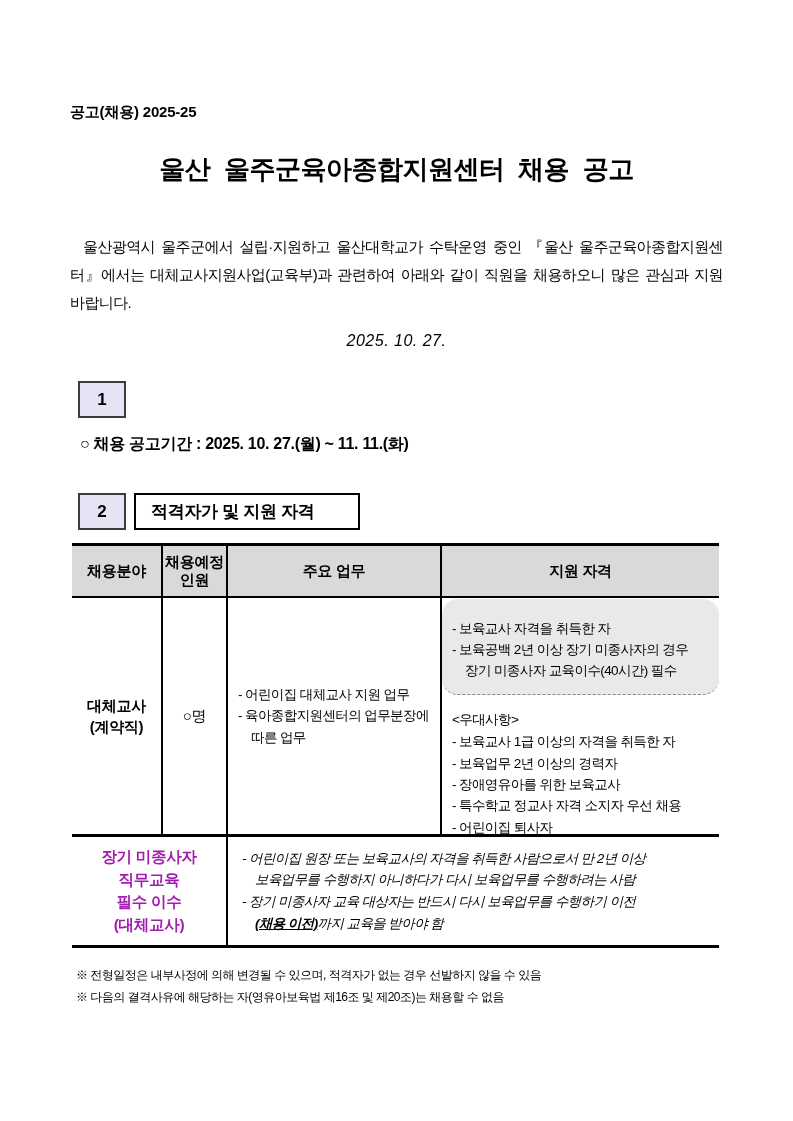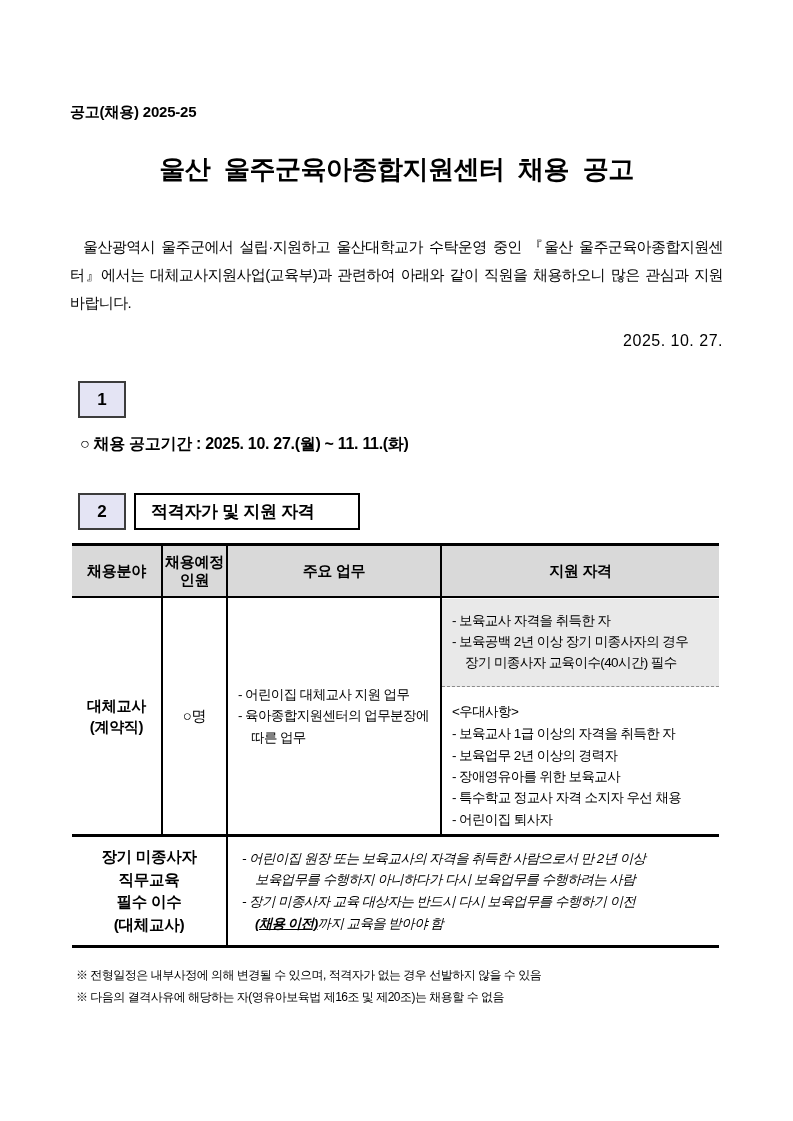--- a/index.html
+++ b/index.html
@@ -7,21 +7,21 @@
     position:relative;width:793px;height:1121px;background:#ffffff;
     font-family:"Liberation Sans", sans-serif;color:#000;overflow:hidden;
     margin:0 auto;
   }
   .content{padding:103px 70px 0 70px;}
   .doc-number{font-size:15px;font-weight:bold;letter-spacing:-0.2px;}
   .title{margin-top:30px;font-size:26px;font-weight:bold;text-align:center;
     word-spacing:7px;letter-spacing:-0.5px;white-space:nowrap;}
   .intro{margin-top:46px;font-size:15px;line-height:1.85;text-align:justify;
     text-indent:13px;letter-spacing:-0.6px;word-spacing:1px;}
-  .dateline{margin-top:16px;text-align:right;font-size:16px;letter-spacing:0.5px;}
+  .dateline{margin-top:16px;text-align:center;font-size:16px;letter-spacing:0.5px;font-style:italic;}
   .signer{margin-top:5px;text-align:right;font-size:16px;letter-spacing:0.5px;word-spacing:4px;}
   .sec{display:flex;align-items:stretch;margin-left:8px;height:37px;}
   .sec1{margin-top:31px;}
   .sec2{margin-top:38px;}
   .sec-num{width:44px;background:#e4e4f4;border:2px solid #3c3c3c;
     display:flex;align-items:center;justify-content:center;
     font-size:17px;font-weight:bold;}
   .sec-gap{width:8px;}
   .sec-title{width:207px;border:2px solid #000;display:flex;align-items:center;
     padding-left:15px;font-size:17px;font-weight:bold;letter-spacing:-0.3px;white-space:nowrap;}
@@ -36,25 +36,25 @@
     white-space:pre-line;letter-spacing:-0.3px;}
   tr.body td{border-bottom:3px solid #000;height:234px;}
   .cell-field{text-align:center;font-weight:bold;font-size:15px;
     white-space:pre-line;line-height:1.45;letter-spacing:-0.3px;}
   .cell-count{text-align:center;font-size:15px;letter-spacing:-0.3px;}
   .cell-duties{padding:0 4px 0 10px;font-size:13.5px;letter-spacing:-0.6px;line-height:1.6;}
   .hang{padding-left:13px;text-indent:-13px;white-space:pre-line;}
   td.qcell{padding:0;vertical-align:top;}
   .qwrap{height:234px;display:flex;flex-direction:column;}
   .qsub1{background:#e9e9e9;border-bottom:1px dashed #8a8a8a;
-    padding:12px 6px 12px 10px;font-size:13.5px;letter-spacing:-0.6px;line-height:1.55;}
+    padding:20px 6px 12px 10px;font-size:13.5px;letter-spacing:-0.6px;line-height:1.55;border-radius:16px;}
   .qsub2{flex:1;padding:14px 6px 8px 10px;font-size:13.5px;letter-spacing:-0.6px;line-height:1.58;}
   .qhead{margin-bottom:1px;}
   tr.edu td{height:92px;}
-  .edu-label{color:#000000;font-weight:bold;font-size:15.5px;text-align:center;
+  .edu-label{color:#a21caf;font-weight:bold;font-size:15.5px;text-align:center;
     white-space:pre-line;line-height:1.45;letter-spacing:-0.3px;}
   .edu-body{font-style:italic;font-size:13.5px;letter-spacing:-0.6px;
     line-height:1.62;padding:8px 4px 8px 14px;}
   .emph{font-weight:bold;text-decoration:underline;}
   .notes{margin-top:17px;margin-left:6px;font-size:12px;letter-spacing:-0.5px;
     line-height:1.78;}
   .note-line{white-space:nowrap;}
 </style>
 </head>
 <body>

